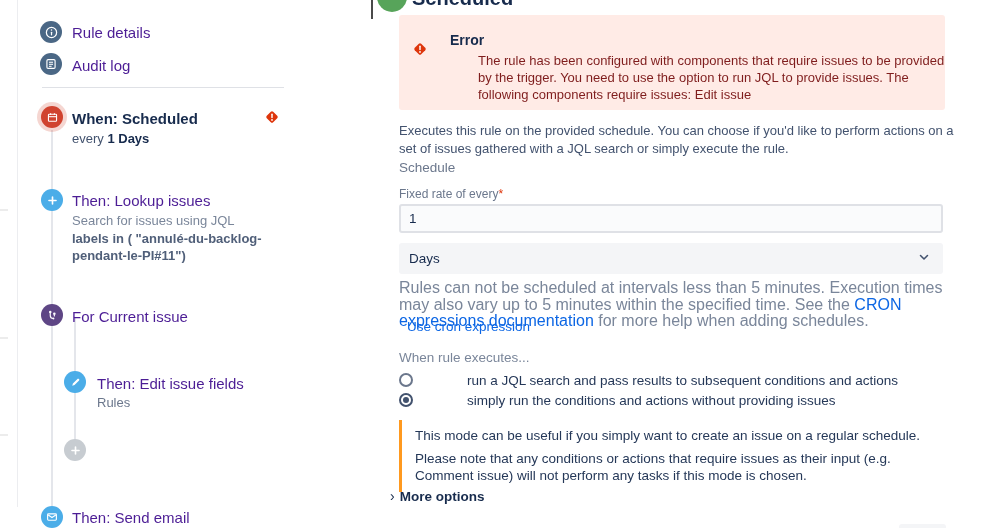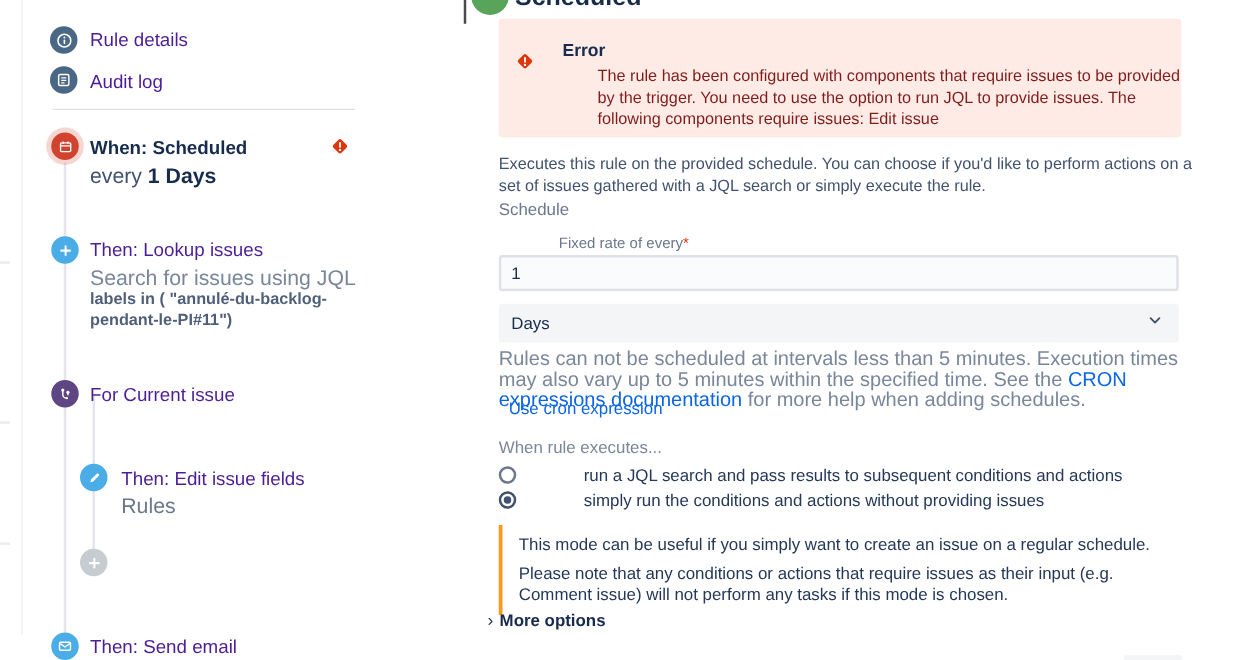--- a/index.html
+++ b/index.html
@@ -21,35 +21,35 @@
     display:flex; align-items:center; justify-content:center; z-index:2;
   }
   .icon-circle svg { display:block; }
   .ic-slate { background:#4A6785; }
   .ic-red   { background:#D0432F; box-shadow:0 0 0 4px rgba(208,67,47,.22); }
   .ic-blue  { background:#4BADE8; }
   .ic-purple{ background:#5E4685; }
   .ic-gray  { background:#C7CCD1; }
   .sb-title { font-size:15px; color:#4c1d95; white-space:nowrap; }
   .sb-title.bold { font-weight:bold; color:#172B4D; }
-  .sb-sub { font-size:17px; color:#7A869A; white-space:nowrap; }
+  .sb-sub { font-size:13px; color:#7A869A; white-space:nowrap; }
   .sb-jql { font-size:13px; font-weight:bold; color:#505F79; width:205px; line-height:17px; }
 
   
   .panel-edge { left:371px; top:0; width:2px; height:19px; background:#4A4A4A; }
   .trigger-avatar { left:377px; top:-18px; width:30px; height:30px; border-radius:50%; background:#57A45A; }
   .main-heading { left:412px; top:-14px; font-size:20px; font-weight:bold; color:#172B4D; line-height:24px; }
 
   .error-box { left:399px; top:15px; width:546px; height:95px; background:#FFEBE6; border-radius:3px; }
   .error-title { position:absolute; left:51px; top:17px; font-size:14px; font-weight:bold; color:#172B4D; }
   .error-body { position:absolute; left:79px; top:37px; width:472px; font-size:13px; line-height:17px; color:#7f1d1d; }
 
   .para { font-size:13px; line-height:17.5px; color:#42526E; width:556px; }
   .gray-label { font-size:13.5px; color:#6B778C; }
-  .field-label { font-size:12px; color:#6B778C;margin-left:48px; }
+  .field-label { font-size:12px; color:#6B778C; }
   .req { color:#DE350B; }
 
   .text-input {
     left:399px; top:204px; width:544px; height:29px;
     border:2px solid #DFE1E6; border-radius:3px; background:#FAFBFC;
     font-family:"Liberation Sans", sans-serif; font-size:13.5px; color:#172B4D;
     padding:0 8px; outline:none;
   }
   .select {
     left:399px; top:243px; width:544px; height:31px;

